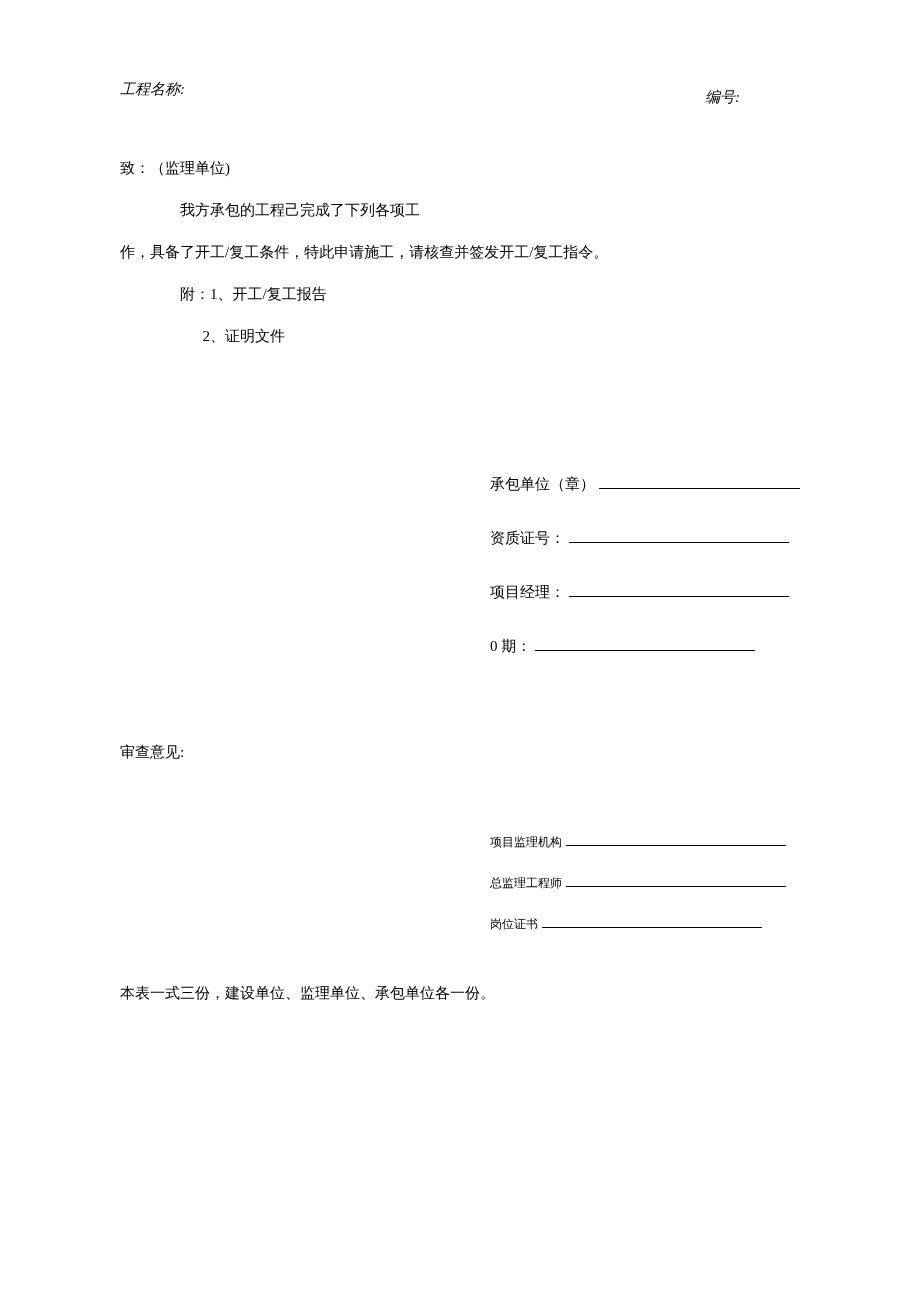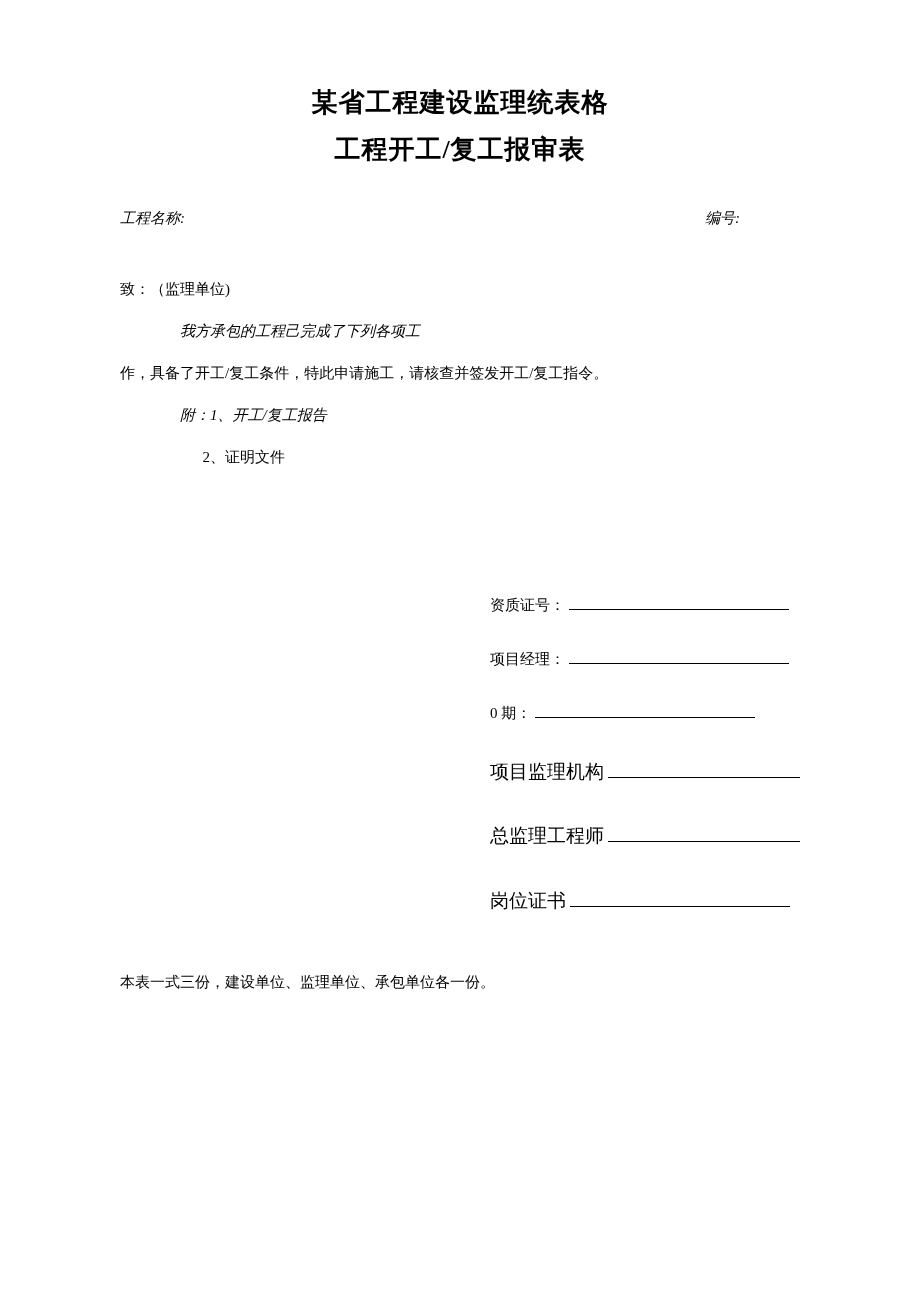--- a/index.html
+++ b/index.html
@@ -37,21 +37,20 @@
     }
     .body-text {
       font-size: 15px;
       line-height: 2.8;
     }
     .indent-1 {
       text-indent: 0;
     }
     .indent-2 {
       padding-left: 4em;
-      font-style: italic;
     }
     .indent-3 {
       padding-left: 5.5em;
     }
     .sig-block {
       margin-top: 100px;
       margin-left: 370px;
       font-size: 15px;
       line-height: 3.6;
     }
@@ -70,66 +69,67 @@
       min-width: 180px;
       max-width: 220px;
     }
     .review-label {
       font-size: 15px;
       margin-top: 70px;
       margin-bottom: 60px;
     }
     .sig-block-2 {
       margin-left: 370px;
-      font-size: 19px;
+      font-size: 12px;
       line-height: 3.4;
     }
     .footer-note {
       font-size: 15px;
       margin-top: 40px;
     }
   </style>
 </head>
 <body>
 
 <div class="page">
 
-  <div class="title-block">
-    <div class="title-line">某省工程建设监理统表格</div>
-    <div class="title-line">工程开工/复工报审表</div>
-  </div>
 
   <div class="meta-row">
     <span>工程名称:</span>
-    <span style="margin-right:60px;">编号:</span>
+    <span style="margin-right:60px;margin-top:8px;">编号:</span>
   </div>
 
   <div class="body-text">
     <div class="indent-1">致：（监理单位)</div>
     <div class="indent-2">我方承包的工程己完成了下列各项工</div>
     <div class="indent-1">作，具备了开工/复工条件，特此申请施工，请核查并签发开工/复工指令。</div>
     <div class="indent-2">附：1、开工/复工报告</div>
     <div class="indent-3">2、证明文件</div>
   </div>
 
   <div class="sig-block">
+    <div class="sig-row">
+      <span class="sig-label">承包单位（章）</span>
+      <span class="sig-line"></span>
+    </div>
     <div class="sig-row">
       <span class="sig-label">资质证号：</span>
       <span class="sig-line"></span>
     </div>
     <div class="sig-row">
       <span class="sig-label">项目经理：</span>
       <span class="sig-line"></span>
     </div>
     <div class="sig-row">
       <span class="sig-label">0 期：</span>
       <span class="sig-line"></span>
     </div>
   </div>
 
+  <div class="review-label">审查意见:</div>
 
   <div class="sig-block-2">
     <div class="sig-row">
       <span class="sig-label">项目监理机构</span>
       <span class="sig-line"></span>
     </div>
     <div class="sig-row">
       <span class="sig-label">总监理工程师</span>
       <span class="sig-line"></span>
     </div>

